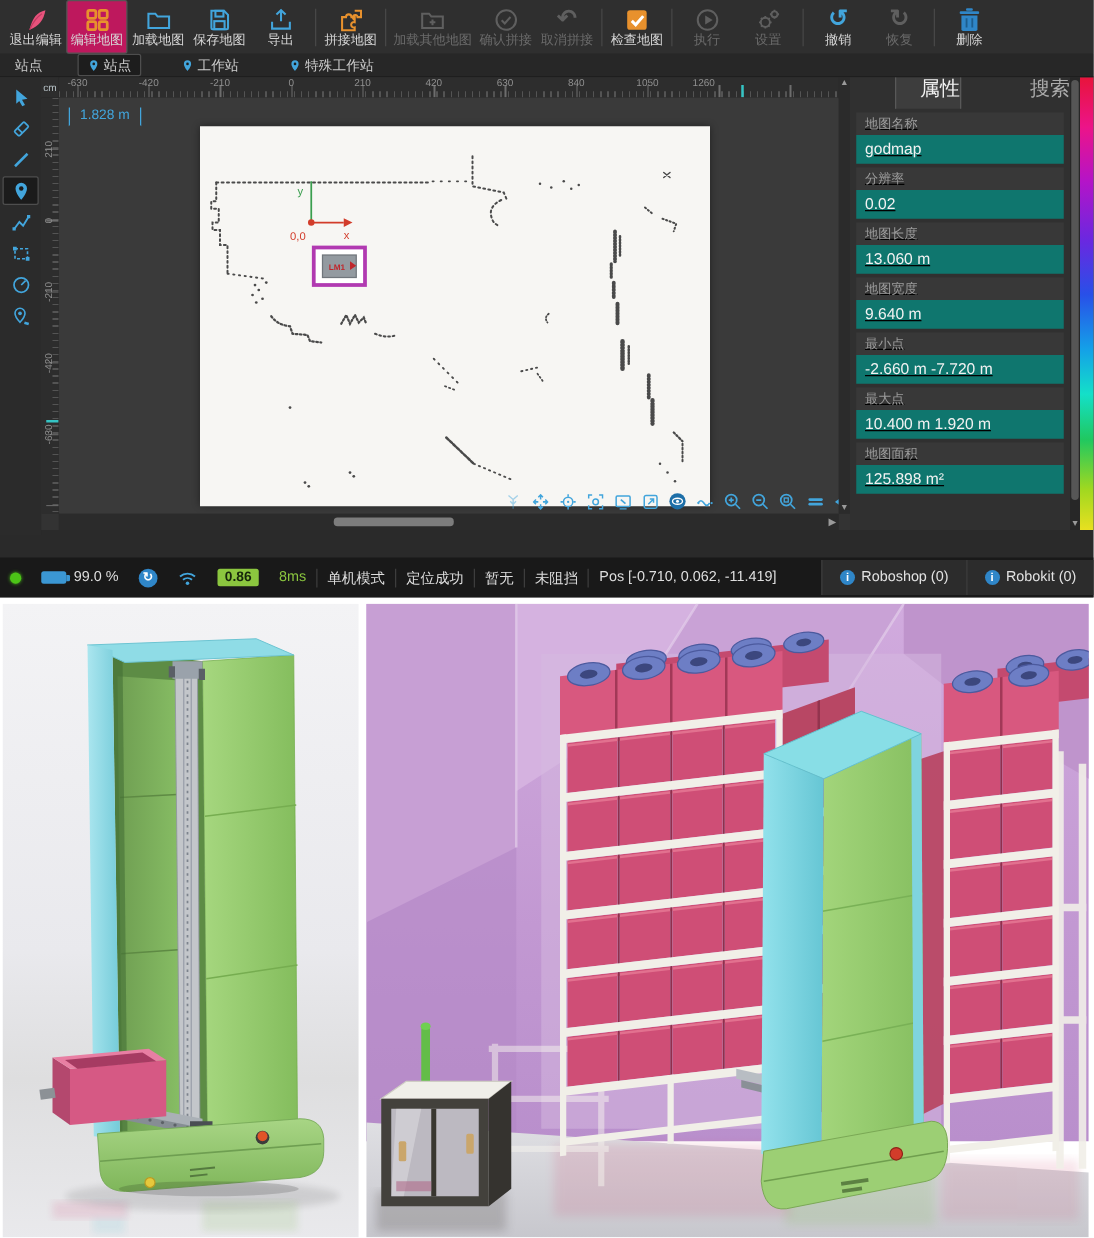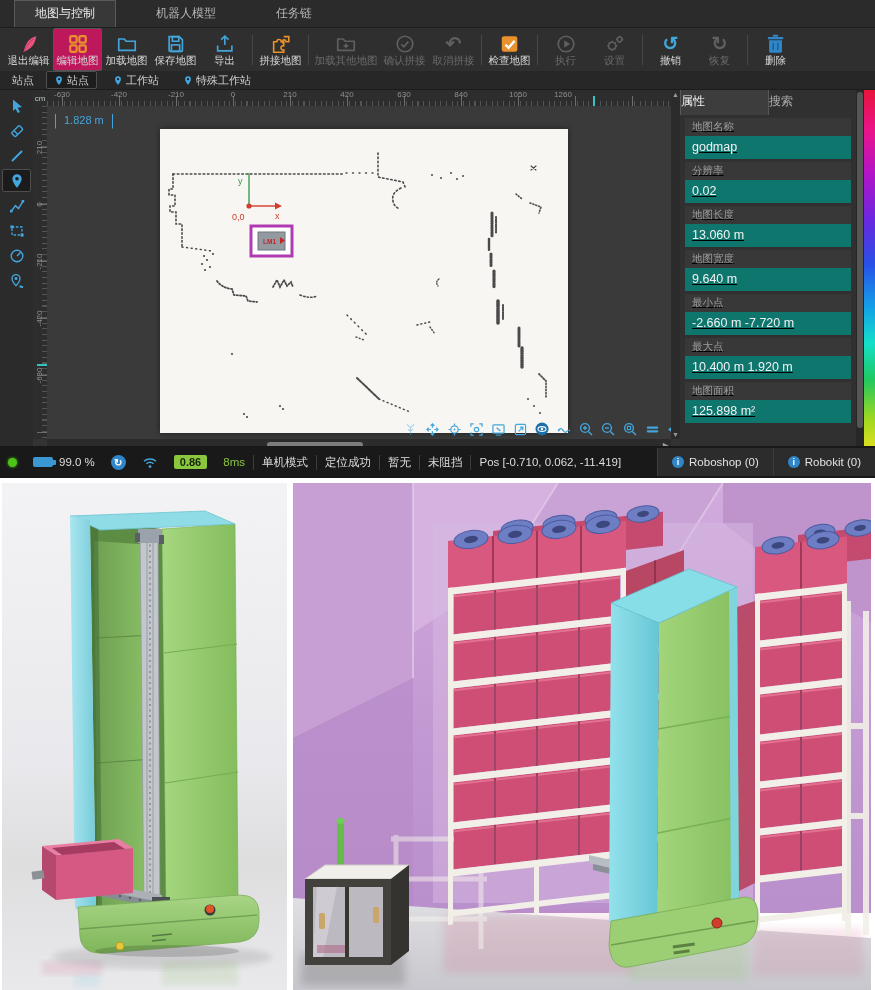--- a/index.html
+++ b/index.html
@@ -12,21 +12,21 @@
   .toolbar{height:43px;background:#2f2f2f;display:flex;align-items:center;padding:0 4px;}
   .tbtn{width:47px;display:flex;flex-direction:column;align-items:center;justify-content:center;gap:0px;height:41px;border:1px solid transparent;border-radius:2px;}
   .tbtn.wide{width:66px;}
   .tbtn.active{background:#be185d;border-color:#555;}
   .tbtn .tico{height:22px;display:flex;align-items:center;justify-content:center;}
   .tbtn .tlab{font-size:10.5px;color:#d6d6d6;white-space:nowrap;line-height:11px;}
   .tbtn.disabled .tlab{color:#6a6a6a;}
   .tsep{width:1px;height:30px;background:#474747;margin:0 3px;}
   .glyph{font-size:19px;line-height:20px;font-weight:bold;}
   
-  .stationbar{height:18px;background:#272727;display:flex;align-items:center;padding:0 12px;gap:8px;border-bottom:1px solid #1c1c1c;}
+  .stationbar{height:18px;background:#272727;display:flex;align-items:center;padding:0 12px;gap:24px;border-bottom:1px solid #1c1c1c;}
   .stprefix{font-size:11px;color:#c9c9c9;margin-right:4px;}
   .sttab{display:flex;align-items:center;gap:3px;font-size:11px;color:#cfcfcf;padding:0 7px;height:16px;border:1px solid transparent;border-radius:2px;}
   .sttab.active{background:#1d1d1d;border-color:#4e4e4e;}
   
   .main{position:relative;height:362px;background:#333;}
   .sidestrip{position:absolute;left:0;top:0;width:33px;height:362px;background:#2b2b2b;display:flex;flex-direction:column;align-items:center;padding-top:4px;gap:2px;}
   .sicon{width:27px;height:21px;display:flex;align-items:center;justify-content:center;border:1px solid transparent;border-radius:2px;}
   .sicon.active{background:#1b1b1b;border-color:#4e4e4e;}
   .ruler-corner{position:absolute;left:33px;top:0;width:14px;height:16px;background:#2d2d2d;color:#b9c4c9;font-size:8px;display:flex;align-items:center;justify-content:center;border-right:1px solid #222;border-bottom:1px solid #222;}
   .ruler-h{position:absolute;left:47px;top:0;width:624px;height:16px;background:#2d2d2d;border-bottom:1px solid #222;overflow:hidden;}
@@ -47,21 +47,21 @@
   .mapctl{position:absolute;bottom:3px;left:356px;display:flex;gap:8px;align-items:center;}
   .mapctl .mic{width:14px;height:14px;display:flex;align-items:center;justify-content:center;}
   .hscroll{position:absolute;left:47px;top:349px;width:624px;height:13px;background:#2b2b2b;}
   .hthumb{position:absolute;left:220px;top:3px;width:96px;height:7px;background:#7d7d7d;border-radius:3px;}
   .harrow{position:absolute;right:2px;top:2px;font-size:8px;color:#9a9a9a;}
   .vscroll{position:absolute;left:671px;top:0;width:9px;height:349px;background:#2b2b2b;}
   .vscroll .va{position:absolute;left:0;width:9px;text-align:center;font-size:7px;color:#9a9a9a;}
   
   .panel{position:absolute;left:680px;top:0;width:176px;height:362px;background:#303030;overflow:hidden;}
   .ptabs{display:flex;height:25px;align-items:flex-end;}
-  .ptab{flex:1;text-align:left;font-size:12px;color:#ababab;padding:5px 0;}
+  .ptab{flex:1;text-align:right;font-size:16px;color:#ababab;padding:5px 0;margin-left:36px;}
   .ptab.active{background:#3d3d3d;color:#f2f2f2;border:1px solid #585858;border-bottom:none;}
   .fields{padding:3px 5px;}
   .frow{margin-bottom:3px;text-decoration:underline;}
   .flab{font-size:10.5px;color:#9c9c9c;background:#383838;padding:2px 7px;}
   .fval{font-size:12.5px;color:#f2f2f2;background:#0f766e;padding:4px 7px;min-height:15px;}
   .pscroll{position:absolute;left:856px;top:0;width:8px;height:362px;background:#272727;}
   .pthumb{position:absolute;left:1px;top:2px;width:6px;height:336px;background:#565656;border-radius:3px;}
   .pdown{position:absolute;left:0;bottom:1px;width:8px;text-align:center;font-size:7px;color:#9a9a9a;}
   .rainbow{position:absolute;left:864px;top:0;width:11px;height:362px;background:linear-gradient(180deg,#e8143c 0%,#ec1489 11%,#b414c8 23%,#6a28e0 36%,#2850e8 48%,#14a0e8 60%,#14e0c8 70%,#20c860 80%,#a0d820 91%,#e8e020 100%);}
   
@@ -79,25 +79,20 @@
   .info{width:12px;height:12px;border-radius:50%;background:#2f86c8;color:#fff;font-size:9px;font-weight:bold;line-height:12px;text-align:center;}
   
   .renders{display:flex;gap:6px;padding:5px 2px 0 2px;background:#fff;}
   .renders svg{display:block;}
 </style>
 </head>
 <body>
 
 <div class="app">
 
-  <div class="tabbar">
-    <div class="mtab active">地图与控制</div>
-    <div class="mtab">机器人模型</div>
-    <div class="mtab">任务链</div>
-  </div>
 
   <div class="toolbar">
     <div class="tbtn">
       <span class="tico">
           <svg width="22" height="22" viewBox="0 0 24 24">
             <path d="M20 3.5C12.5 5.5 8.5 10 6.2 20.5 14.5 17.5 18.5 12 20 3.5Z" fill="#e8537c"></path>
             <path d="M6.2 20.5C9 14 13 9 17 6.5" stroke="#c23a62" stroke-width="1" fill="none"></path>
           </svg>
         </span>
       <span class="tlab">退出编辑</span>

